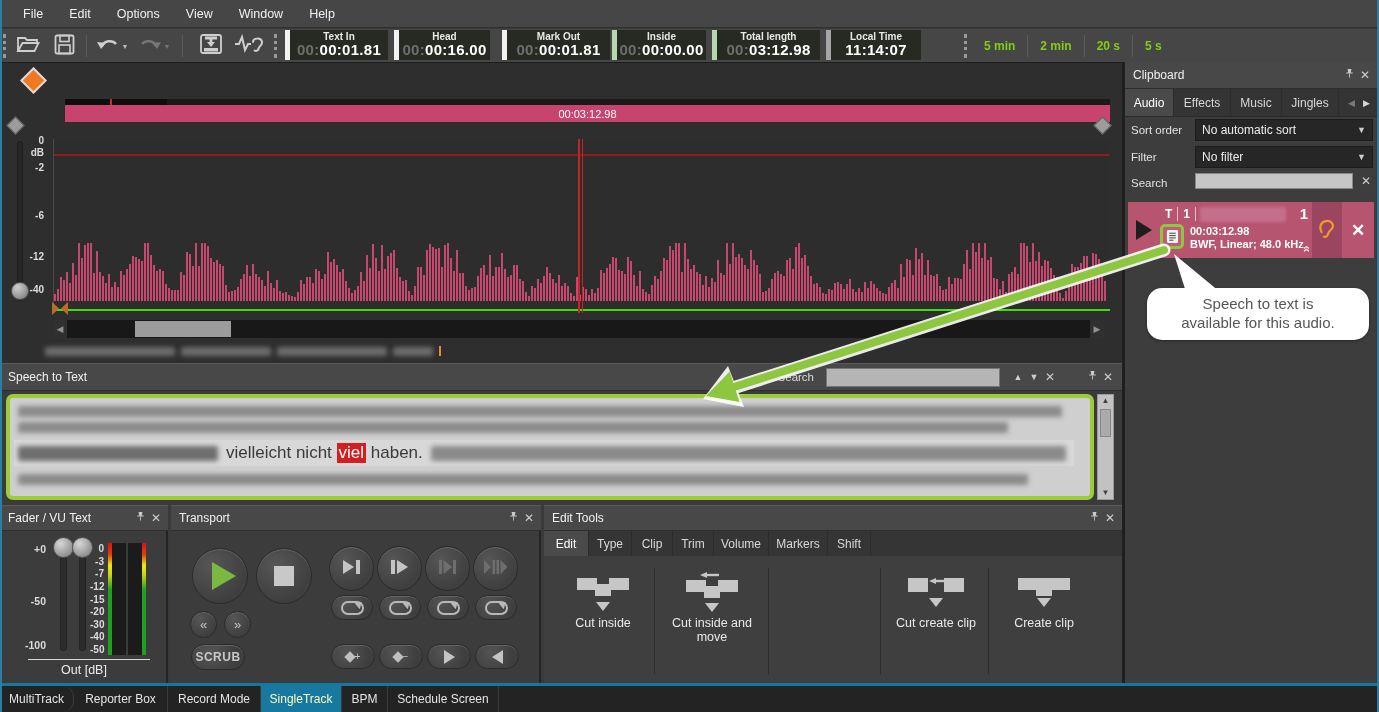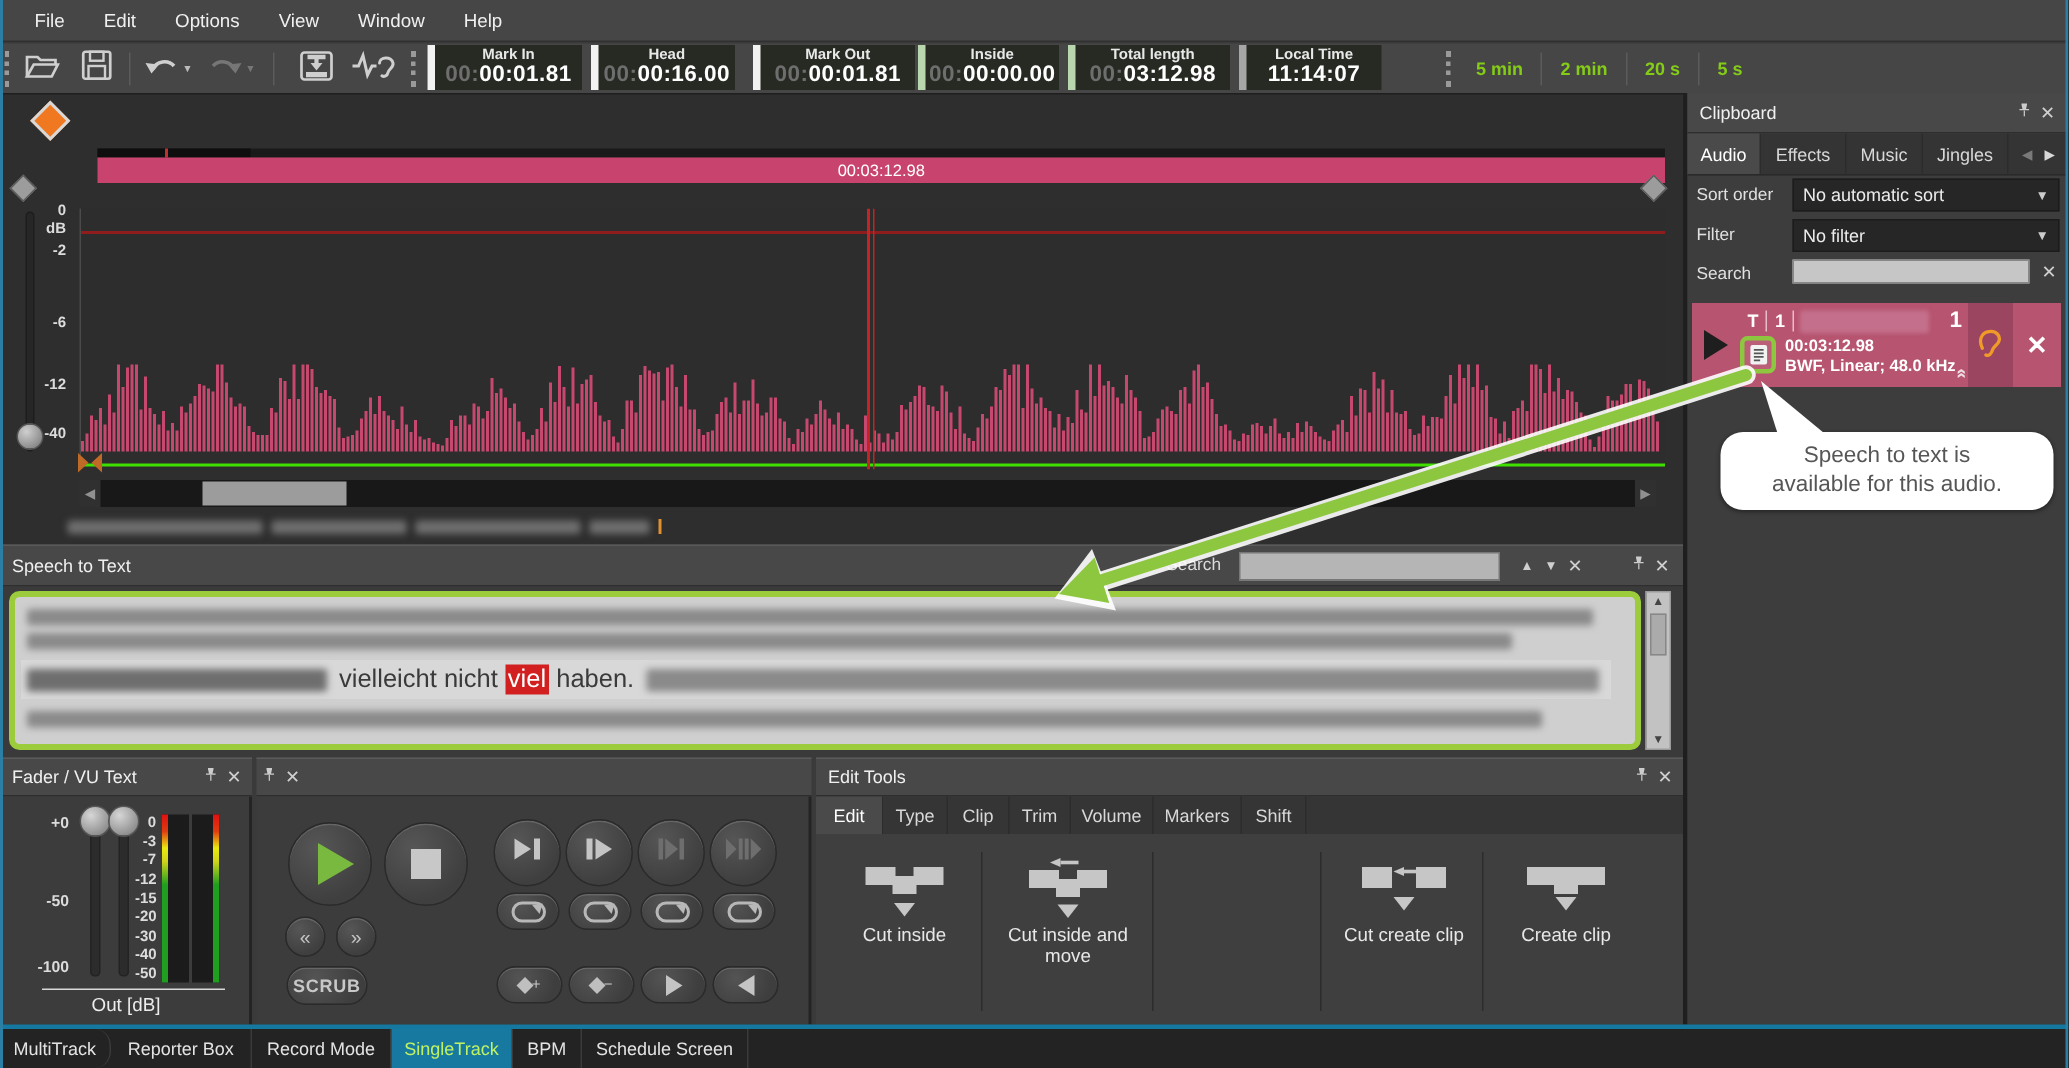--- a/index.html
+++ b/index.html
@@ -32,21 +32,21 @@
   
   .cbtn{border-radius:50%;background:radial-gradient(circle at 35% 30%,#565656,#3f3f3f 70%);border:1px solid #2a2a2a;box-shadow:inset 0 1px 0 #666;display:flex;align-items:center;justify-content:center;cursor:pointer;}
   .obtn{border-radius:13px;background:radial-gradient(circle at 35% 30%,#545454,#3e3e3e 75%);border:1px solid #2a2a2a;box-shadow:inset 0 1px 0 #666;display:flex;align-items:center;justify-content:center;cursor:pointer;}
   .loop{width:19px;height:10px;border:2px solid #b8b8b8;border-radius:7px;position:relative;}
   .loop::after{content:"";position:absolute;right:-4px;top:-4px;border:4px solid transparent;border-left:6px solid #b8b8b8;transform:rotate(-40deg);}
   .dia{display:inline-block;width:8px;height:8px;background:#bfbfbf;transform:rotate(45deg);}
   
   .tab{display:flex;align-items:center;justify-content:center;font-size:12px;color:#d8d8d8;cursor:pointer;border-right:1px solid #2c2c2c;}
   .tab.active{background:#4a4a4a;color:#fff;}
   .btab{display:flex;align-items:center;justify-content:center;font-size:12px;color:#e4e4e4;cursor:pointer;border-right:1px solid #3a3a3a;height:100%;}
-  .btab.active{background:#17799f;color:#bef264;}
+  .btab.active{background:#17799f;color:#fef9c3;}
   
   .blur{filter:blur(2.5px);background:#8a8a8a;border-radius:2px;}
   .blurdark{filter:blur(2.5px);background:#6e6e6e;border-radius:2px;}
   
   .droprow{font-size:11.5px;color:#e0e0e0;}
   .dropdown{background:#262626;border:1px solid #1c1c1c;color:#ececec;font-size:12px;display:flex;align-items:center;padding:0 6px;cursor:pointer;}
   .dropdown .arr{margin-left:auto;font-size:9px;color:#ccc;}
   .meter-grad{background:linear-gradient(to top,#1f9e1f 0%,#1f9e1f 58%,#cdd41a 72%,#e9e90f 80%,#e03c10 90%,#e01010 100%);}
   .toolcell{display:flex;flex-direction:column;align-items:center;color:#e8e8e8;font-size:12.5px;text-align:center;cursor:pointer;}
   svg .fillg{fill:#c6c6c6;} svg .strokeg{fill:none;stroke:#c6c6c6;stroke-width:2;}
@@ -109,21 +109,21 @@
       <span><svg width="30" height="20" viewBox="0 0 30 20">
             <polyline points="1,10 5,10 8,3 11,16 14,10 17,10" fill="none" stroke="#cfcfcf" stroke-width="2"></polyline>
             <path d="M19 8 c0-4 8-5 9 0 c0.6 3-3 4-3.4 6.5 c-0.3 2-2.6 3-4 2" fill="none" stroke="#cfcfcf" stroke-width="2" stroke-linecap="round"></path>
           </svg></span>
     </div>
     <div class="a grip" style="left:274px;top:5px;"></div>
 
     <div class="a tbox" style="left:285px;top:1px;width:103px;">
       <div class="tbar" style="background:#f2f2f2;"></div>
       <div class="tcol">
-          <div class="tlab">Mark In</div>
+          <div class="tlab">Text In</div>
       <div class="tval"><span class="tpre">00:</span><span>00:01.81</span></div>
         </div>
     </div>
     <div class="a tbox" style="left:394px;top:1px;width:96px;">
       <div class="tbar" style="background:#f2f2f2;"></div>
       <div class="tcol">
           <div class="tlab">Head</div>
       <div class="tval"><span class="tpre">00:</span><span>00:16.00</span></div>
         </div>
     </div>
@@ -641,20 +641,21 @@
       <div class="meter-grad" style="position:absolute;left:0;top:0;width:4px;height:112px;"></div>
     </div>
     <div class="a" style="left:128px;top:12px;width:18px;height:112px;background:#1b1b1b;">
       <div class="meter-grad" style="position:absolute;right:0;top:0;width:4px;height:112px;"></div>
     </div>
     <div class="a" style="left:28px;top:128px;width:122px;height:1px;background:#d8d8d8;"></div>
     <div class="a" style="left:0;top:132px;width:168px;text-align:center;font-size:12.5px;color:#ececec;">Out [dB]</div>
   </div>
 
   <div class="a phdr" style="left:171px;top:505px;width:370px;height:26px;">
+    <span class="t">Transport</span>
     <span class="icon-btn pinsvg"><svg width="11" height="11" viewBox="0 0 12 12">
           <path d="M4 1h4v1L7.3 5H9.5v1h-7V5h2.2L4 2z" fill="#ccc"></path>
           <rect x="5.6" y="6.2" width="0.9" height="4.2" fill="#ccc"></rect>
         </svg></span>
     <span class="icon-btn" style="margin-right:4px;">✕</span>
   </div>
   <div class="a" style="left:171px;top:531px;width:370px;height:152px;background:#3c3c3c;border-right:2px solid #242424;">
     <div class="a cbtn" style="left:21px;top:17px;width:56px;height:56px;">
       <span style="width:0;height:0;border-top:14px solid transparent;border-bottom:14px solid transparent;border-left:24px solid #79b93f;margin-left:7px;"></span>
     </div>

